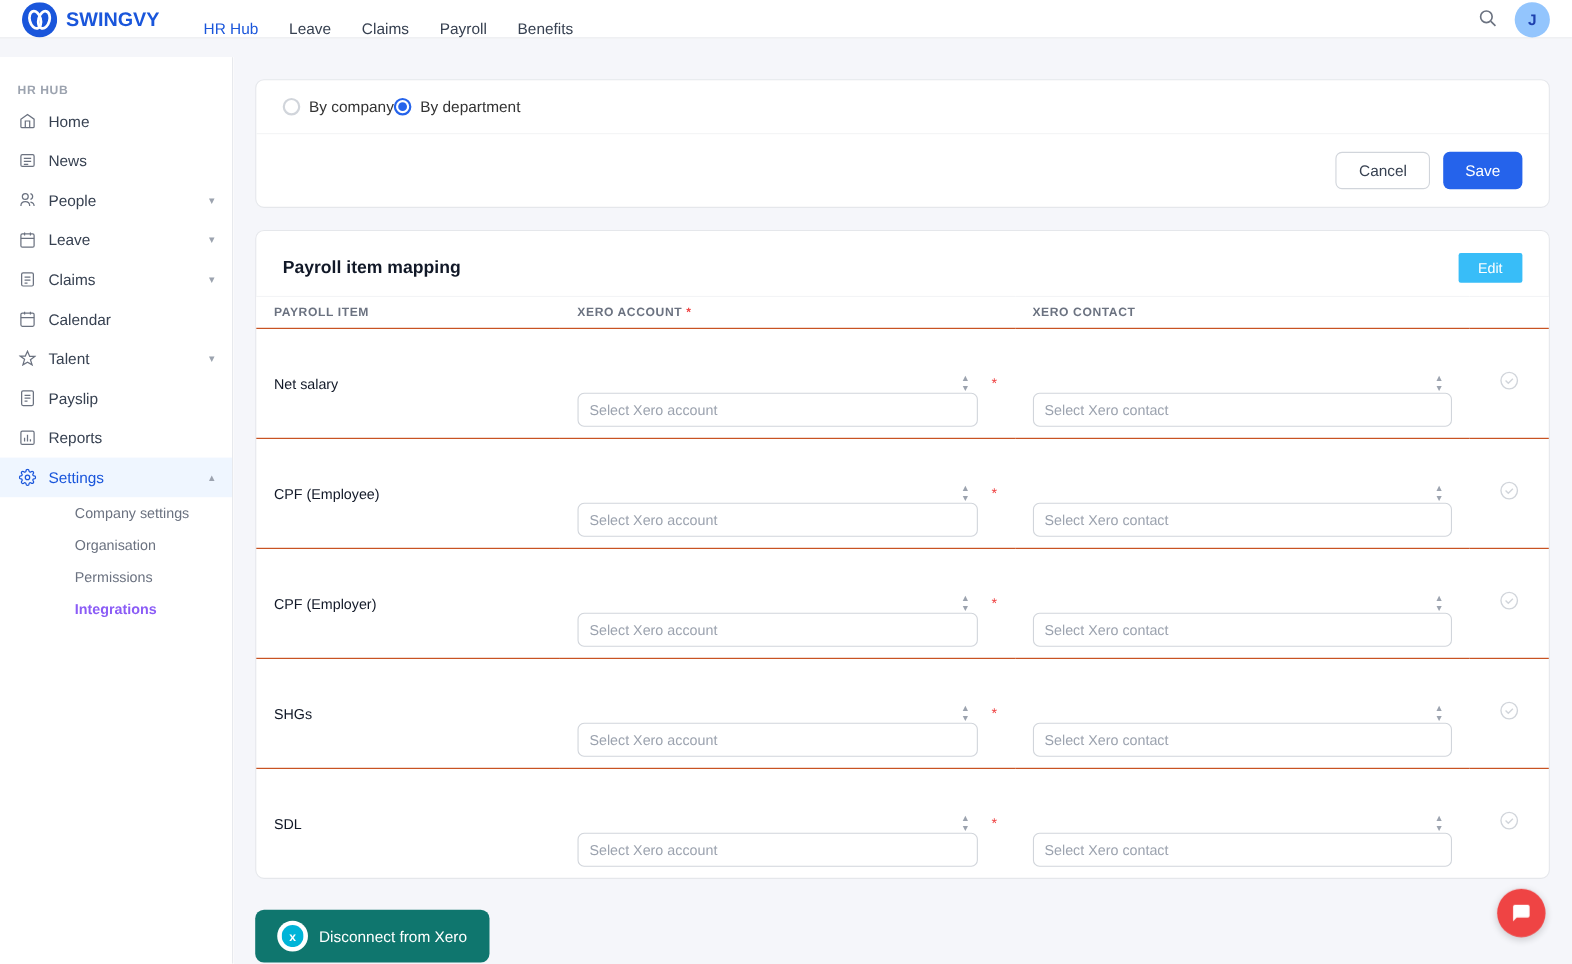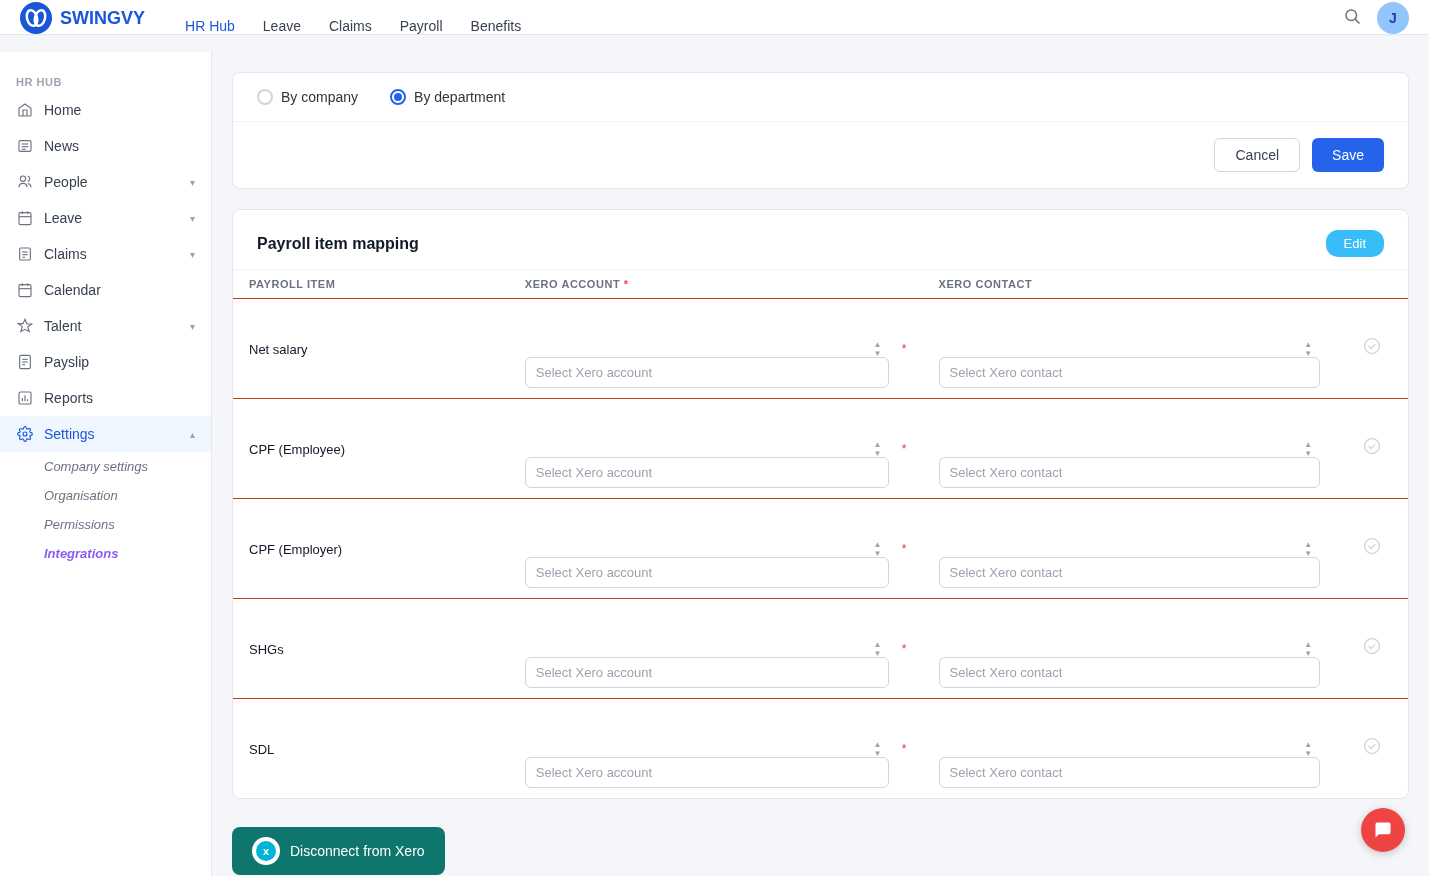--- a/index.html
+++ b/index.html
@@ -34,36 +34,36 @@
     }
     .sidebar-item {
       display: flex; align-items: center; gap: 10px;
       padding: 9px 16px; cursor: pointer; color: #374151; font-size: 14px;
       border-radius: 0;
     }
     .sidebar-item.active { color: #1a56db; background: #eff6ff; }
     .sidebar-item .icon { width: 18px; height: 18px; display: flex; align-items: center; justify-content: center; color: #6b7280; flex-shrink: 0; }
     .sidebar-item.active .icon { color: #1a56db; }
     .sidebar-item .chevron { margin-left: auto; font-size: 10px; color: #9ca3af; }
-    .sidebar-sub { padding-left: 28px; font-style: italic; }
+    .sidebar-sub { padding-left: 52px; }
     .sidebar-sub-item {
       padding: 7px 16px; cursor: pointer; color: #6b7280; font-size: 13px; display: block;
     }
     .sidebar-sub-item.active { color: #8b5cf6; font-weight: 600; }
 
     
     .main { margin-left: 212px; flex: 1; padding: 20px; }
 
     
     .card {
       background: #fff; border: 1px solid #e5e7eb; border-radius: 8px; margin-bottom: 20px;
     }
 
     
-    .radio-group { display: flex; gap: 32px; padding: 16px 24px; }
+    .radio-group { display: flex; padding: 16px 24px; }
     .radio-option { display: flex; align-items: center; gap: 8px; cursor: pointer; font-size: 14px; }
     .radio-circle {
       width: 16px; height: 16px; border-radius: 50%; border: 2px solid #d1d5db;
       display: flex; align-items: center; justify-content: center; flex-shrink: 0;
     }
     .radio-circle.checked { border-color: #2563eb; }
     .radio-circle.checked::after { content: ''; width: 8px; height: 8px; border-radius: 50%; background: #2563eb; }
 
     
     .action-row { display: flex; justify-content: flex-end; gap: 12px; padding: 16px 24px; border-top: 1px solid #f3f4f6; }
@@ -77,21 +77,21 @@
     }
 
     
     .mapping-card { background: #fff; border: 1px solid #e5e7eb; border-radius: 8px; margin-bottom: 20px; }
     .mapping-header {
       display: flex; align-items: center; justify-content: space-between;
       padding: 20px 24px 12px;
     }
     .mapping-title { font-size: 16px; font-weight: 600; color: #111827; }
     .btn-edit {
-      padding: 6px 18px; background: #38bdf8; border: none; border-radius: 12px;
+      padding: 6px 18px; background: #38bdf8; border: none; border-radius: 2px;
       color: #fff; font-size: 13px; font-weight: 500; cursor: pointer;
     }
     .mapping-desc { padding: 0 24px 16px; font-size: 13px; color: #6b7280; }
 
     
     .mapping-table { width: 100%; border-collapse: collapse; }
     .mapping-table th {
       text-align: left; font-size: 11px; font-weight: 600; color: #6b7280;
       padding: 8px 16px; border-top: 1px solid #f3f4f6; letter-spacing: 0.05em; background: #fff;
     }

